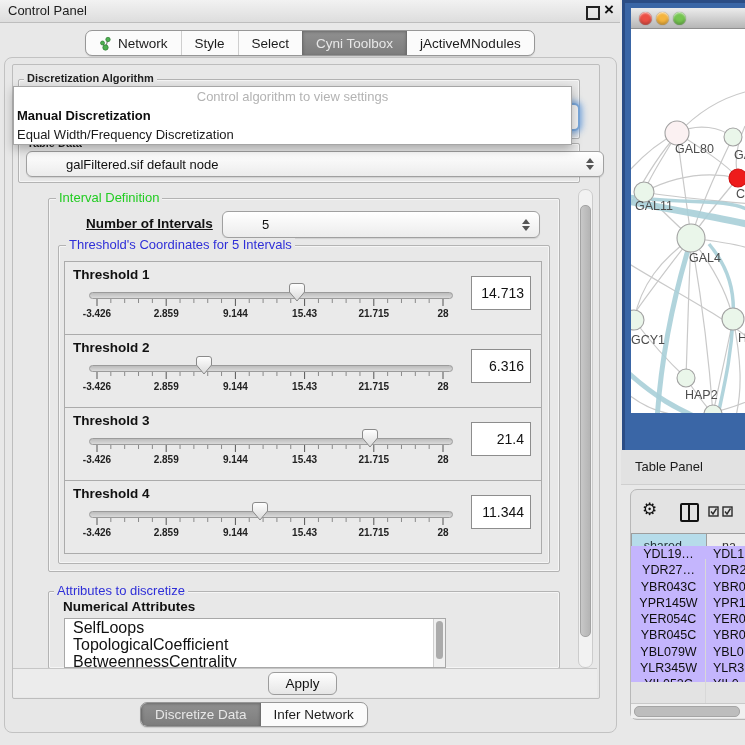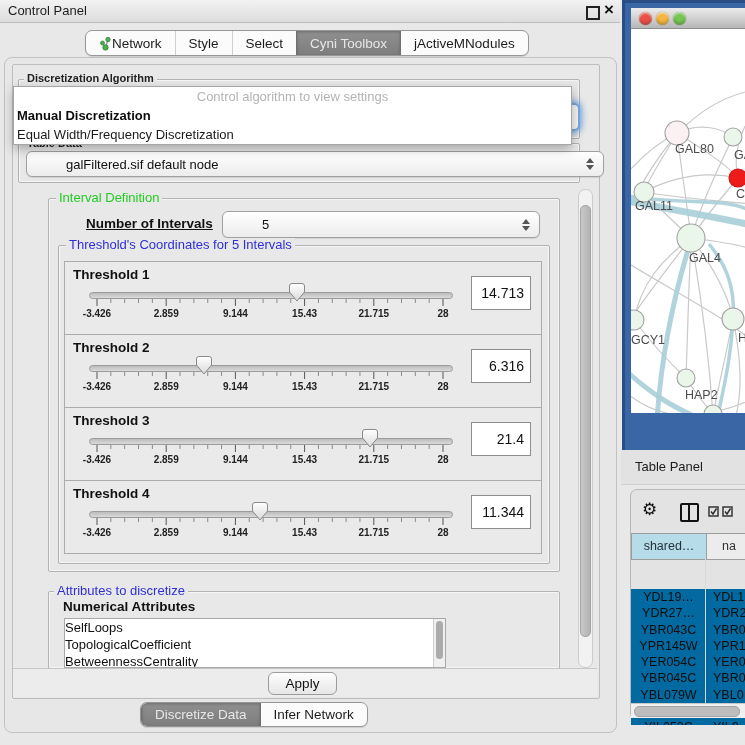--- a/index.html
+++ b/index.html
@@ -10,21 +10,21 @@
   
   .titlebar{left:0;top:0;width:620px;height:22px;background:linear-gradient(#f2f2f2,#dddddd);
             border-bottom:1px solid #bdbdbd;}
   .titlebar .ttl{position:absolute;left:8px;top:3px;font-size:13px;color:#1c1c1c;}
   .winbtn{position:absolute;top:6px;width:10px;height:10px;border:2px solid #222;}
   .closebtn{position:absolute;top:-1px;font-size:17px;font-weight:bold;color:#111;line-height:22px;}
 
   
   .seg-strip{display:flex;height:24px;border:1px solid #979797;border-radius:7px;
              background:#fbfbfb;overflow:hidden;box-shadow:0 1px 1px rgba(0,0,0,.12);}
-  .seg{display:flex;align-items:center;gap:0;padding:0 13px;font-size:13.5px;color:#1c1c1c;
+  .seg{display:flex;align-items:center;gap:6px;padding:0 13px;font-size:13.5px;color:#1c1c1c;
        border-left:1px solid #cfcfcf;white-space:nowrap;}
   .seg:first-child{border-left:none;}
   .seg.sel{background:linear-gradient(#909090,#7d7d7d);color:#e7e7e7;
            border-left:1px solid #6f6f6f;box-shadow:inset 0 1px 3px rgba(0,0,0,.25);}
   .seg.sel + .seg{border-left:1px solid #6f6f6f;}
 
   
   .outer-panel{left:4px;top:57px;width:611px;height:674px;background:#e7e7e7;
                border:1px solid #c2c2c2;border-radius:8px;}
   .inner-panel{left:12px;top:64px;width:586px;height:633px;background:#e8e8e8;
@@ -61,21 +61,21 @@
   .track{position:absolute;left:24px;top:30px;width:362px;height:5px;border:1px solid #9b9b9b;
          border-radius:4px;background:linear-gradient(#bcbcbc,#dadada);}
   .ticklab{position:absolute;top:46px;transform:translateX(-50%);font-size:10px;font-weight:bold;color:#222;}
   .valbox{position:absolute;left:406px;top:14px;width:52px;height:32px;background:#fff;
           border:1px solid #8d8d8d;font-size:14px;color:#111;text-align:right;
           line-height:32px;padding-right:6px;}
 
   
   .listbox{left:64px;top:618px;width:380px;height:48px;background:#fff;border:1px solid #a8a8a8;
            overflow:hidden;}
-  .li{height:17px;line-height:17px;font-size:13px;color:#111;padding-left:0;white-space:nowrap;}
+  .li{height:17px;line-height:17px;font-size:16px;color:#111;padding-left:8px;white-space:nowrap;}
   .list-scroll{position:absolute;right:0;top:0;width:11px;height:100%;background:#f0f0f0;
                border-left:1px solid #cfcfcf;}
   .list-thumb{position:absolute;left:2px;top:2px;width:7px;height:38px;border-radius:4px;
               background:#ababab;}
 
   
   .vscroll{left:578px;top:189px;width:13px;height:477px;background:#f2f2f2;
            border:1px solid #cccccc;border-radius:7px;}
   .vthumb{position:absolute;left:1px;top:15px;width:9px;height:430px;border-radius:5px;
           background:linear-gradient(90deg,#c8c8c8,#b4b4b4);border:1px solid #a3a3a3;}
@@ -97,21 +97,21 @@
 
   .tp-bar{left:621px;top:450px;width:124px;height:34px;background:#e2e2e2;border-bottom:1px solid #cfcfcf;}
   .tp-bar .ttl{position:absolute;left:14px;top:9px;font-size:13px;color:#1c1c1c;}
   .tp-body{left:630px;top:489px;width:120px;height:229px;background:#e3e3e3;
            border:1px solid #b8b8b8;border-radius:7px;}
   .gear{font-family:"DejaVu Sans",sans-serif;font-size:17px;color:#111;line-height:17px;}
   .split-icon{width:15px;height:15px;border:2px solid #111;border-radius:2px;position:relative;}
   .split-icon:before{content:"";position:absolute;left:6px;top:0;width:2px;height:15px;background:#111;}
   .th-cell{position:absolute;top:533px;height:25px;font-size:12.5px;line-height:25px;
            border:1px solid #9d9d9d;}
-  .tbl-body{left:631px;top:589px;width:114px;height:136px;background:#0369a1;overflow:hidden;}
+  .tbl-body{left:631px;top:546px;width:114px;height:136px;background:#c4b5fd;overflow:hidden;}
   .trow{height:16.3px;line-height:16.3px;font-size:12.5px;color:#0e0e0e;white-space:nowrap;position:relative;}
   .trow .c1{position:absolute;left:1px;width:73px;text-align:center;}
   .trow .c2{position:absolute;left:82px;}
   .col-div{left:705px;top:559px;width:1px;height:144px;background:#d8d8d8;}
   .hscroll{left:631px;top:703px;width:114px;height:14px;background:#f0f0f0;border-top:1px solid #c9c9c9;}
   .hthumb{position:absolute;left:3px;top:2px;width:104px;height:9px;border-radius:5px;
           background:#bdbdbd;border:1px solid #a5a5a5;}
   .chk{display:inline-block;}
 
   .title-green{font-size:13px;}

